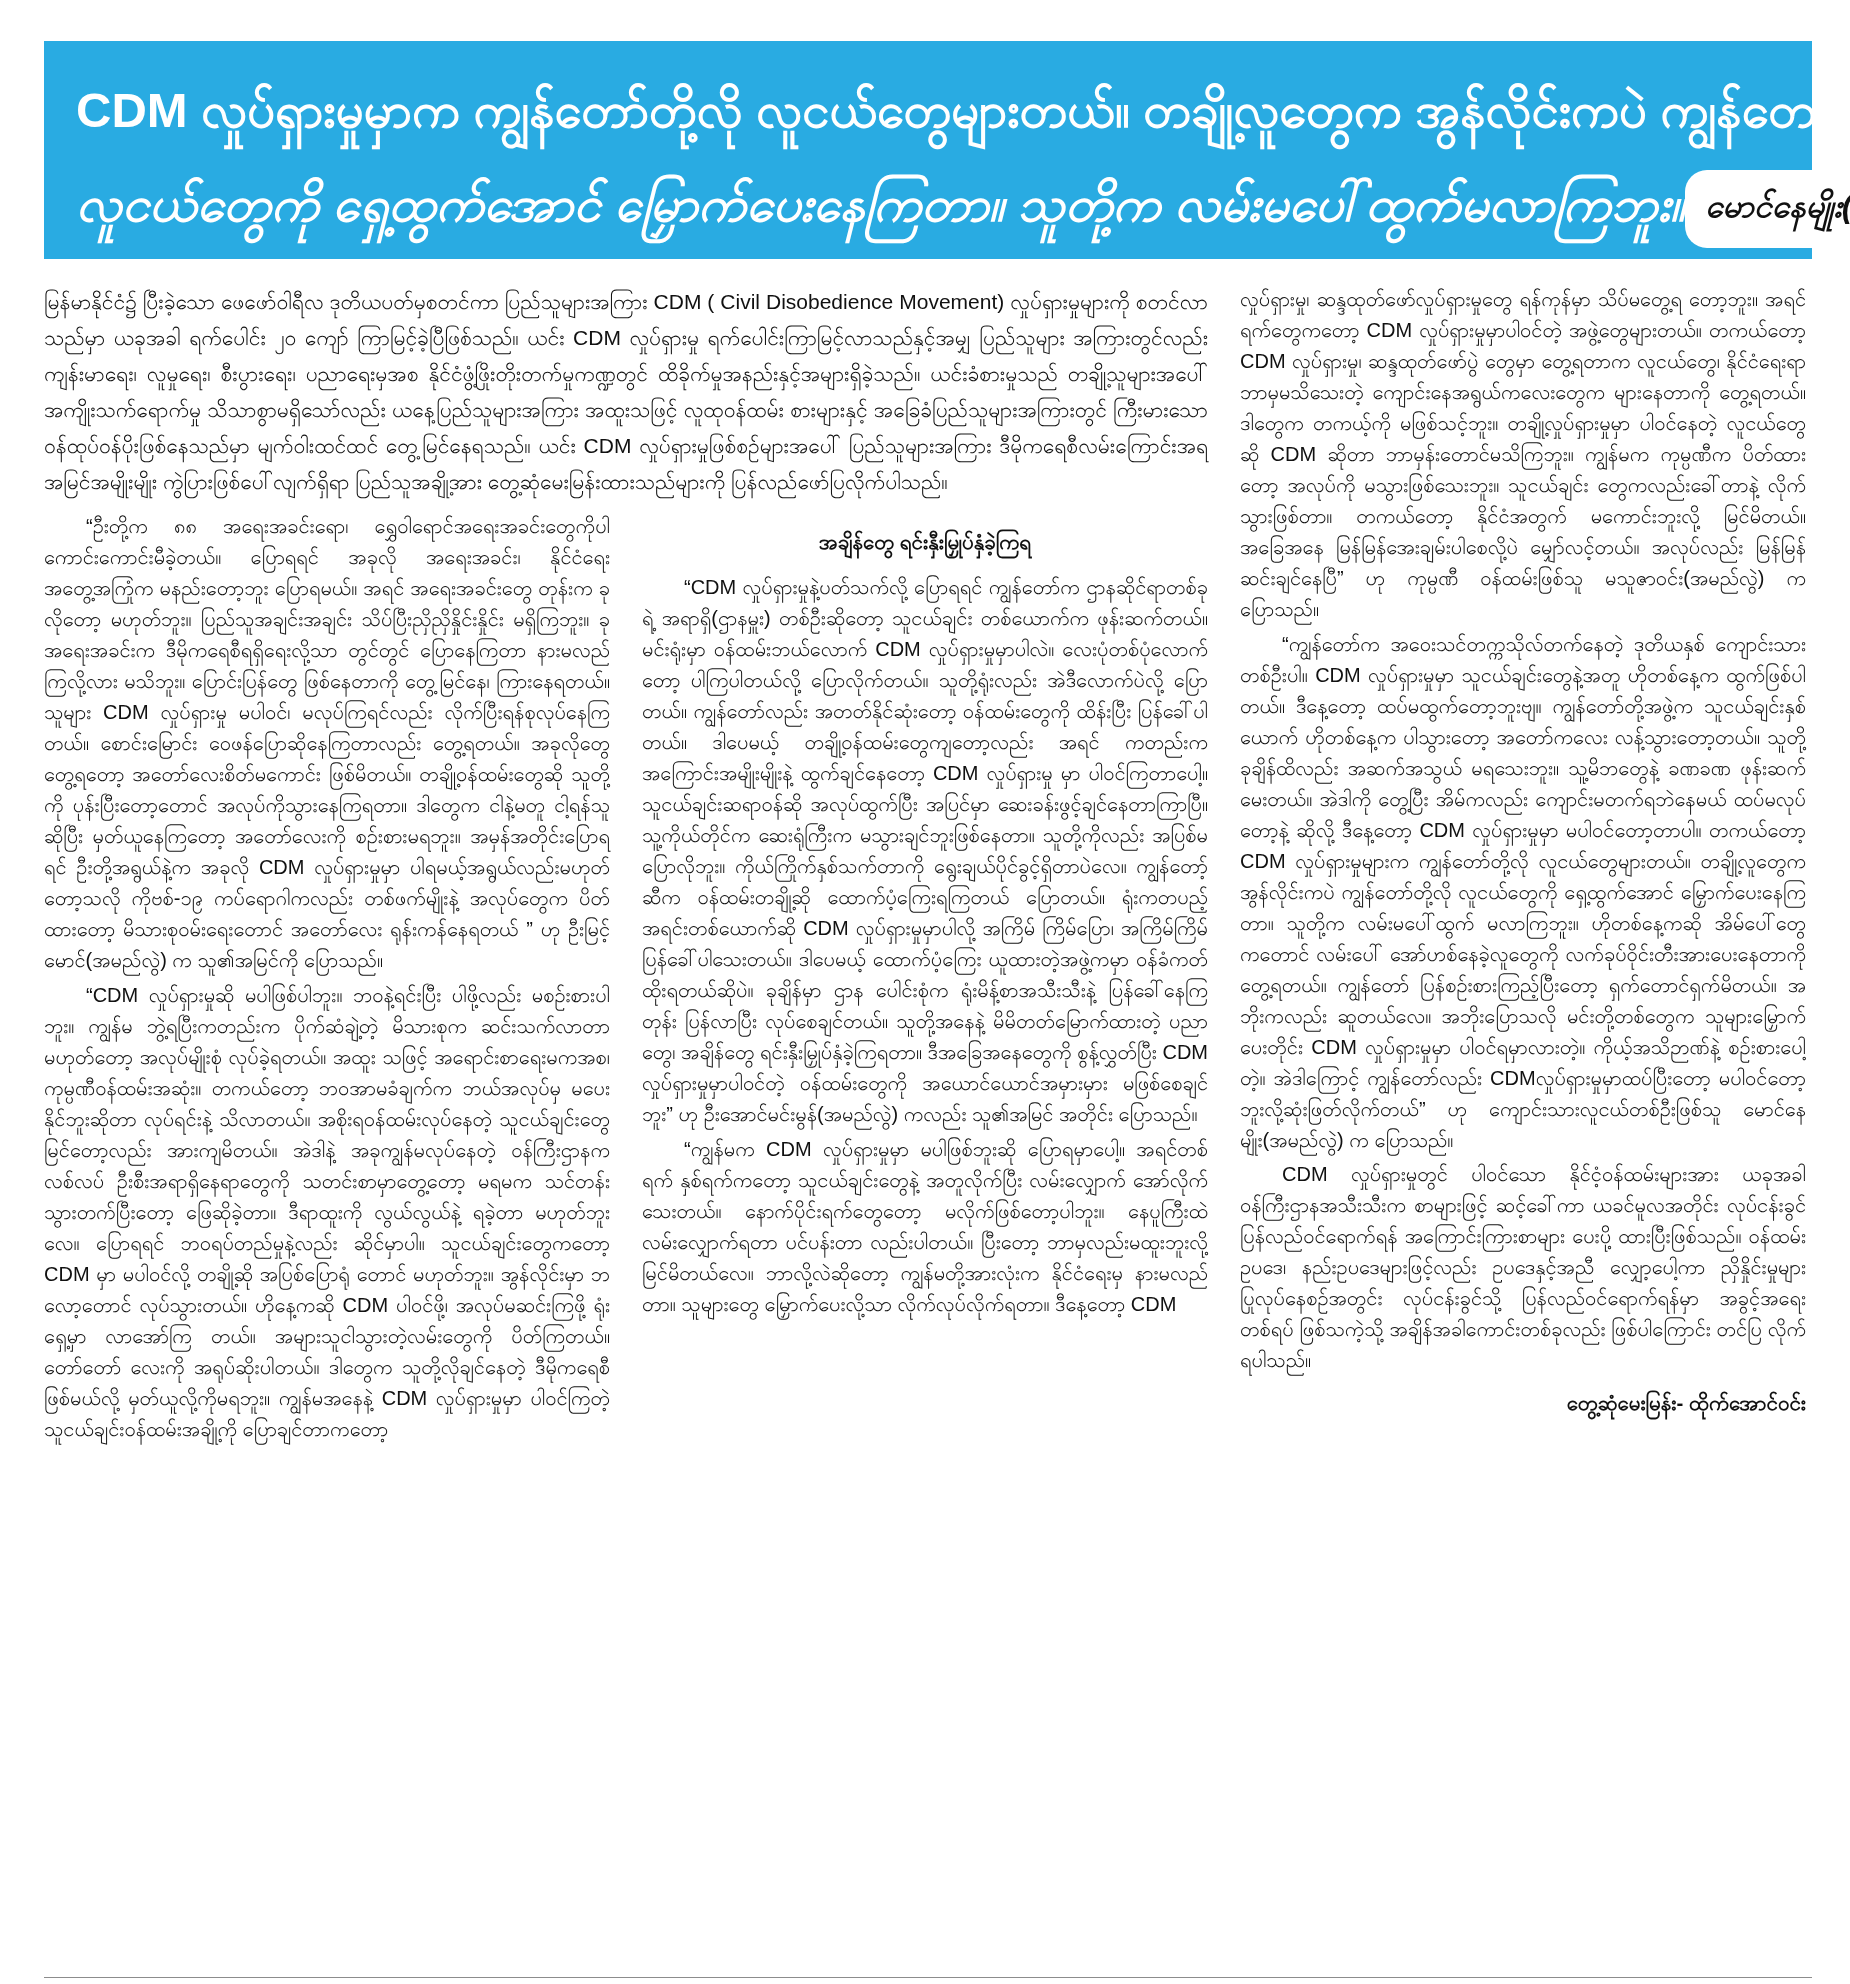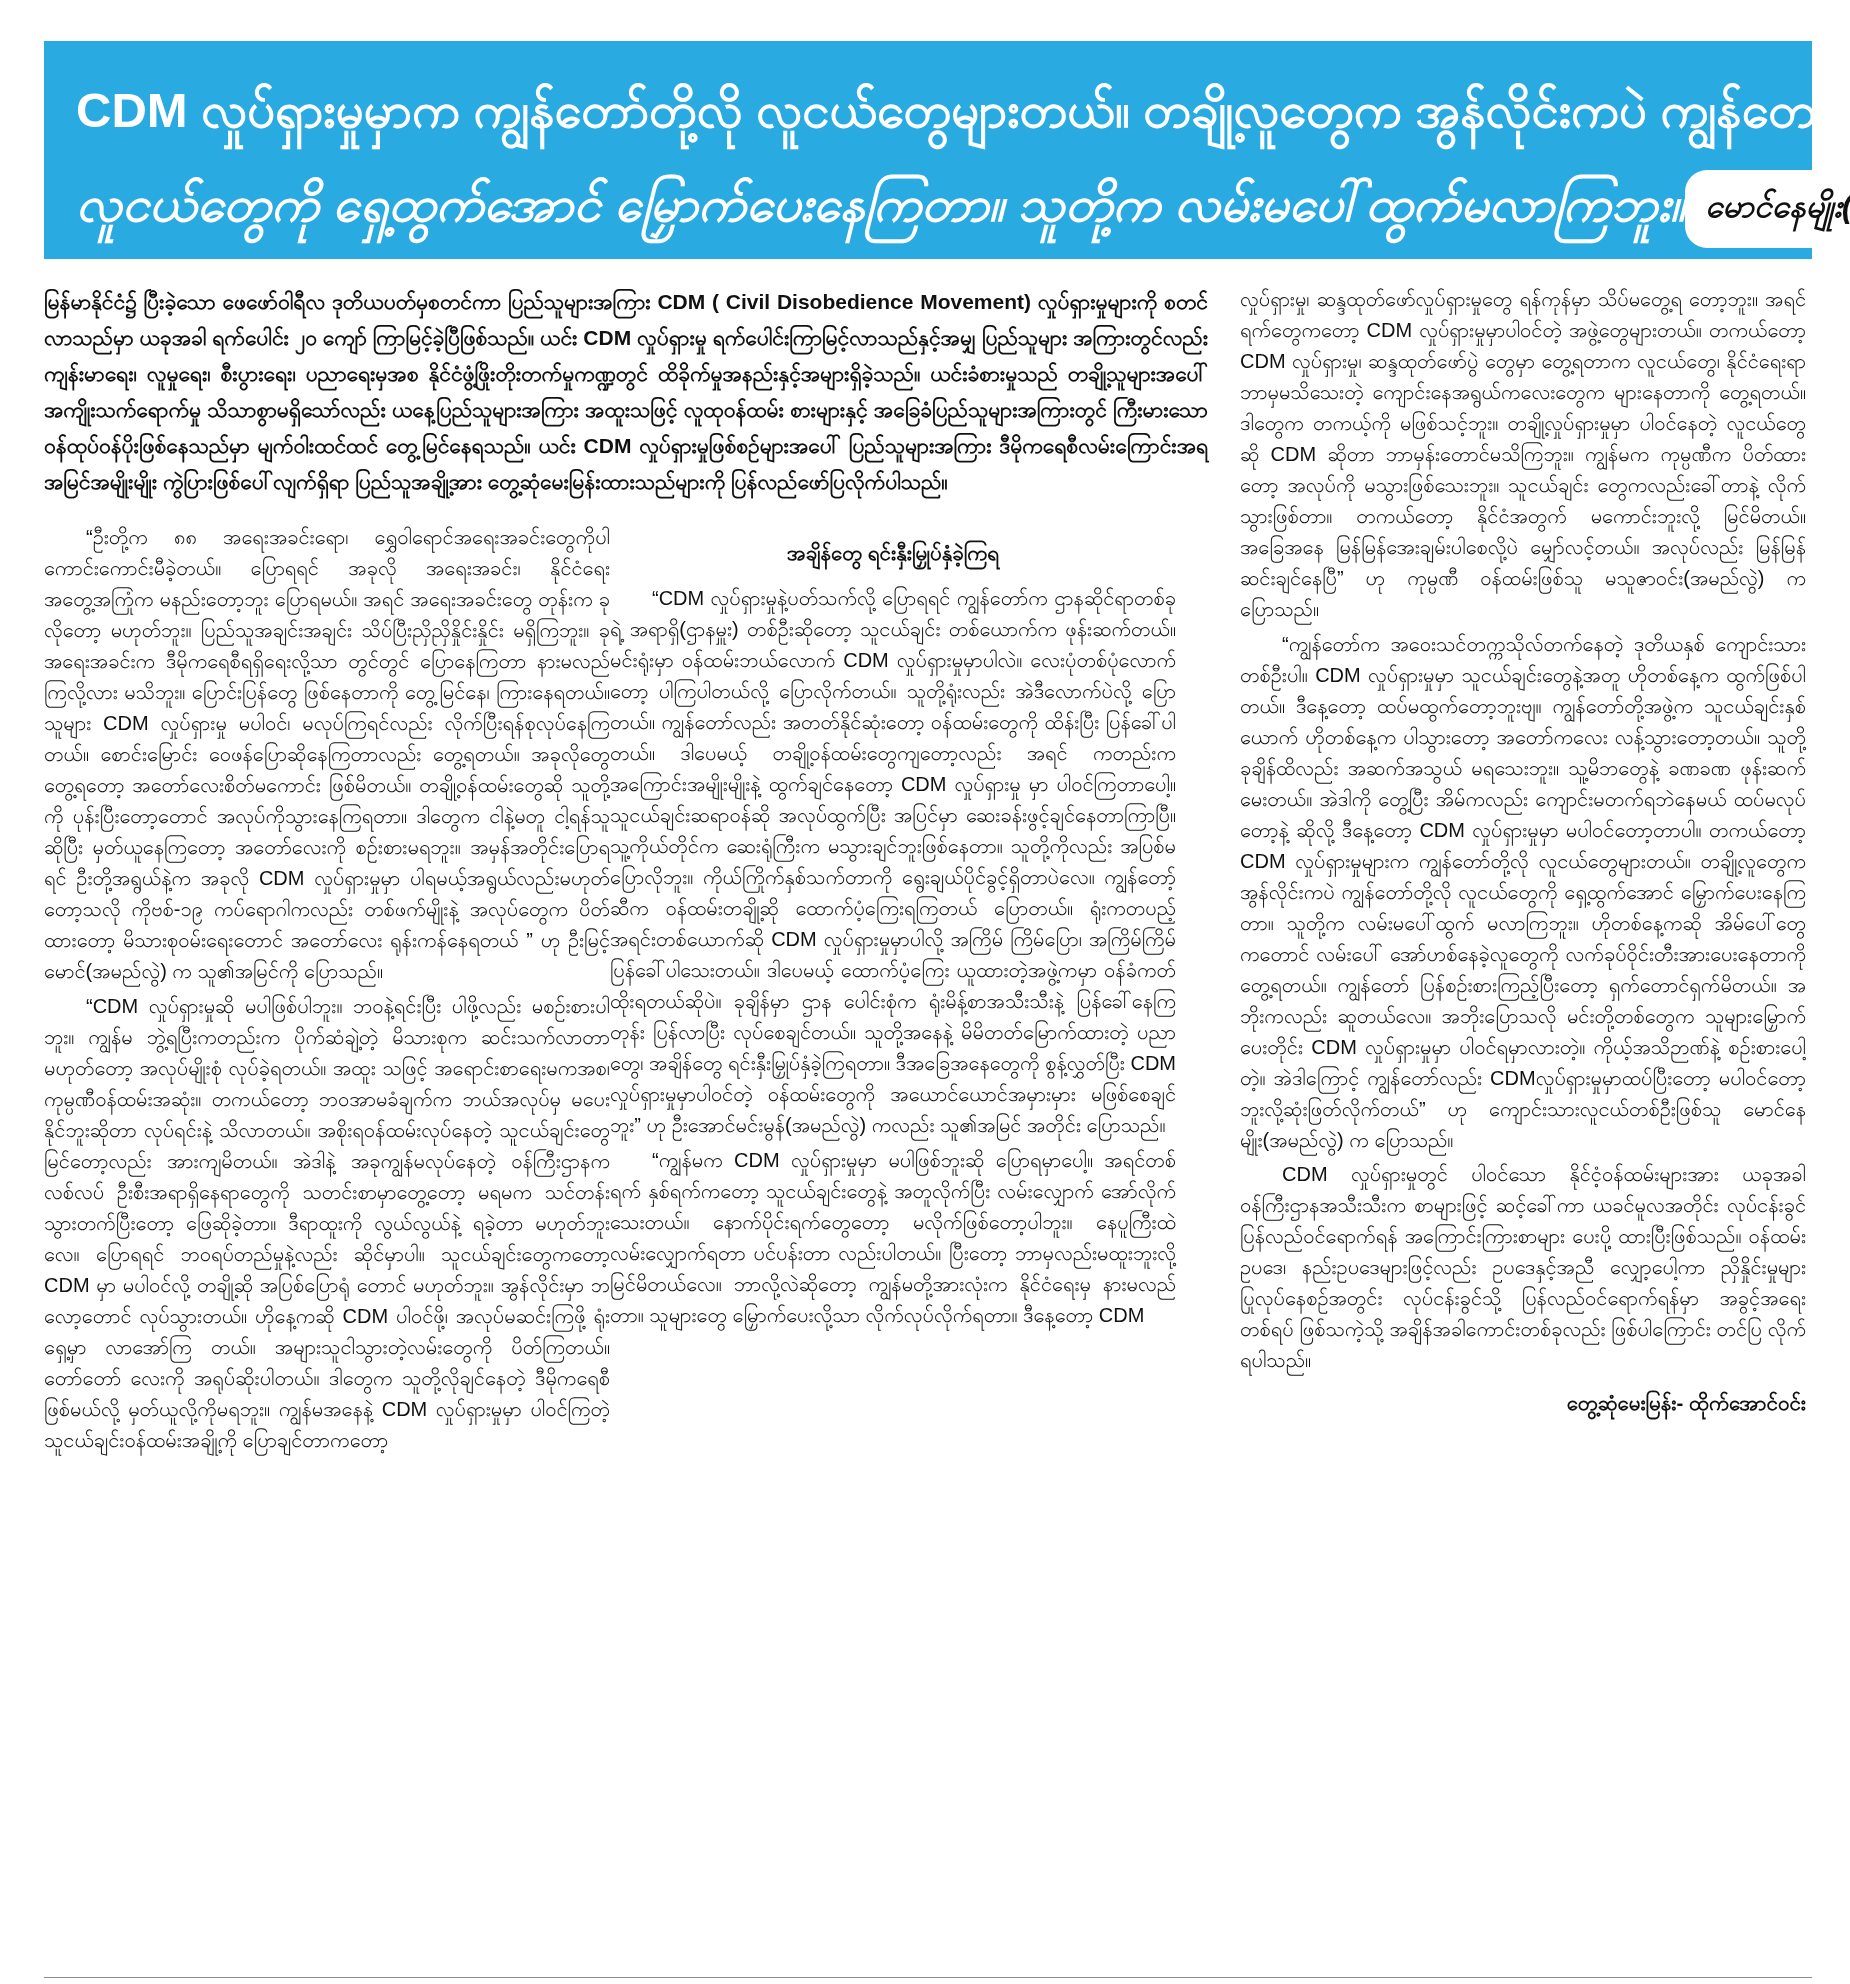--- a/index.html
+++ b/index.html
@@ -28,25 +28,25 @@
     border-radius:22px;
     padding:15.2px 20px;
     margin-top:10.6px;
     white-space:nowrap;
   }
   .content {
     position:absolute; left:44px; top:284px; width:1762px;
     display:flex; gap:32px;
   }
   .left-block { width:1164px; }
-  .two-cols { display:flex; margin-top:22px; }
+  .two-cols { display:flex; gap:32px; margin-top:11px; }
   .col { width:566px; font-size:20px; line-height:31px; text-align:justify; }
   .col3 { width:566px; font-size:20px; line-height:31px; text-align:justify; }
   .lead {
-    font-size:21px; font-weight:bold; line-height:36px; text-align:justify;
+    font-size:21px; font-weight:normal; line-height:36px; text-align:justify;
   }
   .para { margin-bottom:3.5px; }
   .indent { text-indent:42px; }
   .section-heading {
     text-align:center; font-weight:bold; font-size:20.5px;
     margin:15.2px 0 15.2px 0; line-height:31px;
   }
   .signature {
     text-align:right; font-weight:bold; font-size:20.5px; margin-top:11px;
   }

